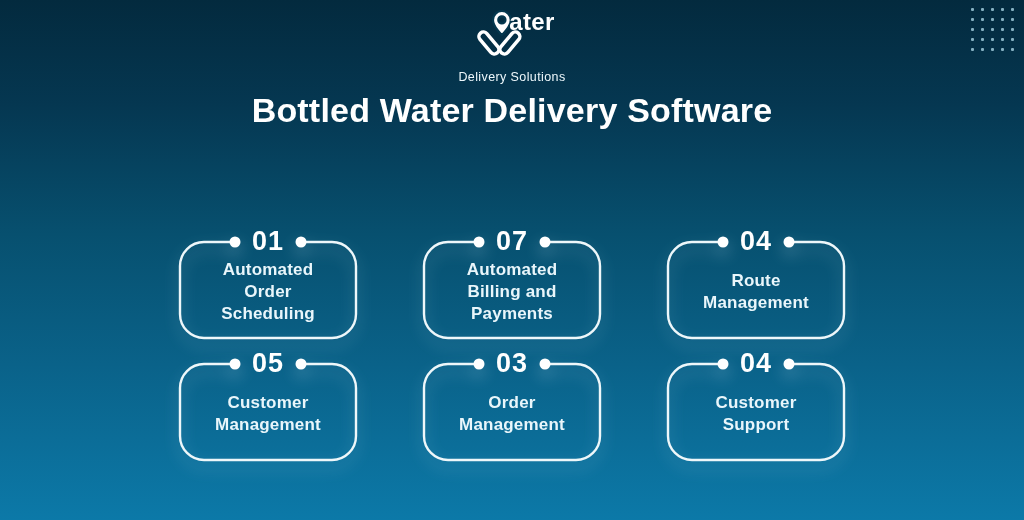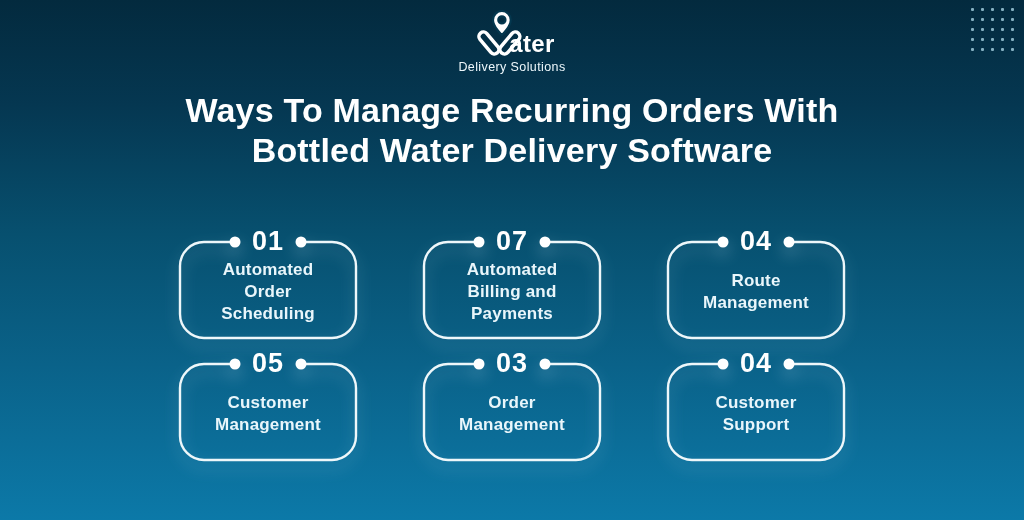--- a/index.html
+++ b/index.html
@@ -5,26 +5,26 @@
   html,body{margin:0;padding:0;}
   body{
     width:1024px;height:520px;position:relative;overflow:hidden;
     font-family:"Liberation Sans",sans-serif;
     background:linear-gradient(180deg,#032a3e 0%,#053751 20%,#07506f 45%,#0a6289 70%,#0c79a8 100%);
   }
 
   
   .logo{position:absolute;top:10px;left:50%;transform:translateX(-50%);
         display:flex;flex-direction:column;align-items:center;}
-  .logo-row{display:flex;align-items:flex-end;}
+  .logo-row{display:flex;align-items:flex-start;}
   .logo-row svg{display:block;}
   .logo-suffix{color:#ffffff;font-size:24px;font-weight:700;line-height:1;
                margin-left:-24px;margin-bottom:2px;letter-spacing:.4px;}
   .logo-tagline{color:#eef8fc;font-size:12.5px;font-weight:500;
-                letter-spacing:.4px;margin-top:2px;}
+                letter-spacing:.4px;margin-top:12px;}
 
   
   .dots{position:absolute;top:8px;right:10px;display:grid;gap:7px;}
   .dots span{width:3px;height:3px;border-radius:1px;opacity:.85;}
 
   
   .title{position:absolute;top:90px;left:0;width:100%;text-align:center;
          color:#ffffff;font-size:34px;font-weight:700;line-height:40px;
          letter-spacing:.2px;}
 
@@ -84,21 +84,20 @@
         <rect x="36" y="20" width="9" height="26" rx="4.5" transform="rotate(40 40.5 33)"></rect>
       </g>
       <path fill="#ffffff" fill-rule="evenodd" stroke="#04374e" stroke-width="2.2" d="M32.5 1 C27.6 1 23.6 5 23.6 9.9 C23.6 16.6 32.5 25 32.5 25 C32.5 25 41.4 16.6 41.4 9.9 C41.4 5 37.4 1 32.5 1 Z M32.5 13.5 a3.6 3.6 0 1 1 0 -7.2 a3.6 3.6 0 1 1 0 7.2 Z"></path>
     </svg>
     <span class="logo-suffix">ater</span>
   </div>
   <div class="logo-tagline">Delivery Solutions</div>
 </div>
 
 <div class="title">
-  <div>Ways To Manage Recurring Orders With</div>
   <div>Bottled Water Delivery Software</div>
 </div>
 
 <div class="row" id="row1">
   <div class="card">
     <svg class="card-border" width="180" height="100" viewBox="0 0 180 100">
       <path d="M57 2 H26 A24 24 0 0 0 2 26 V74 A24 24 0 0 0 26 98 H154 A24 24 0 0 0 178 74 V26 A24 24 0 0 0 154 2 H123" fill="none" stroke="#eef7fa" stroke-width="2.4" stroke-linecap="round"></path>
       <circle cx="57" cy="2" r="5.5" fill="#ffffff"></circle>
       <circle cx="123" cy="2" r="5.5" fill="#ffffff"></circle>
     </svg>

